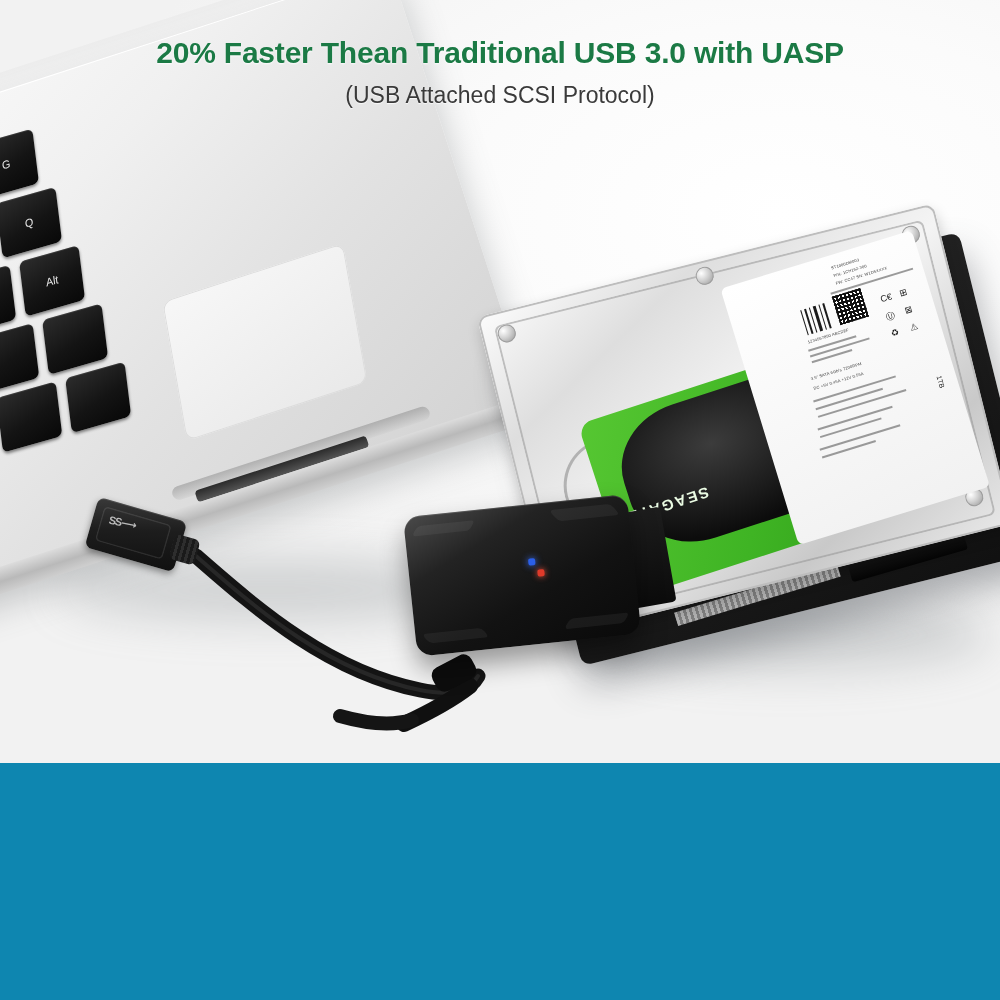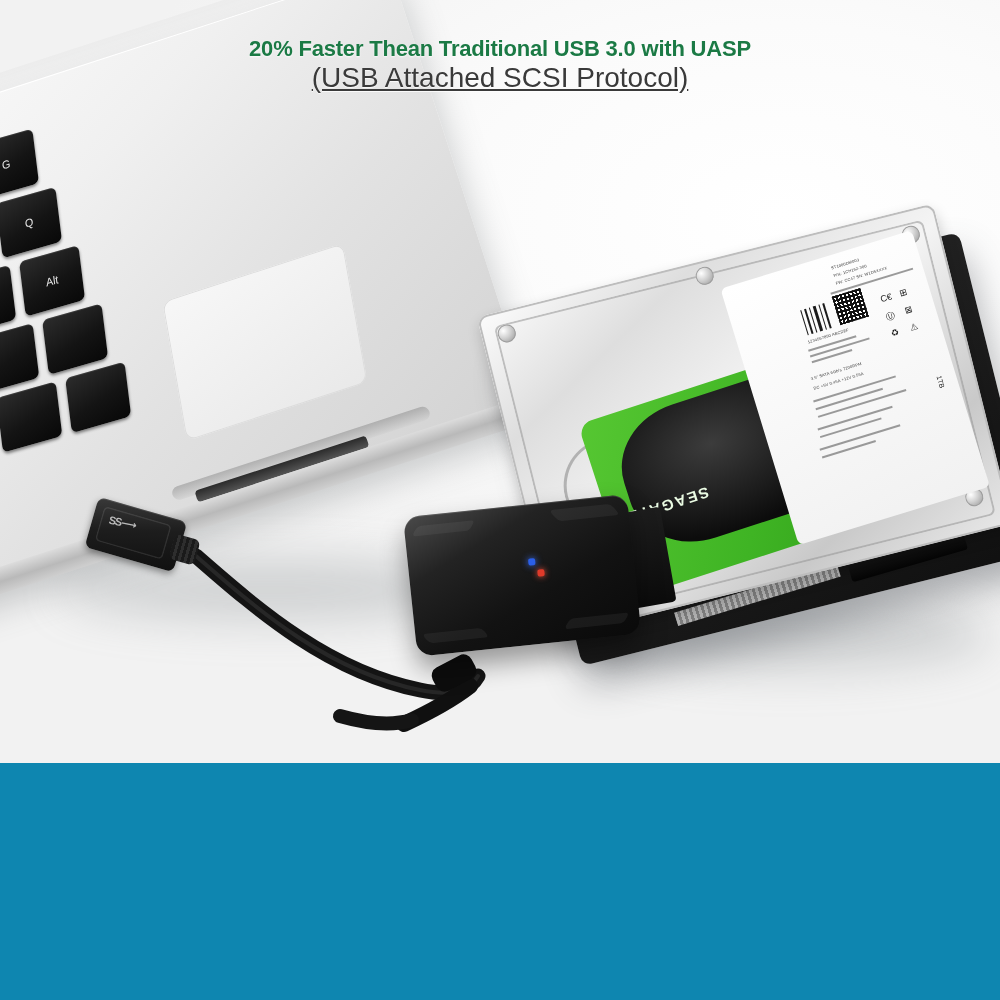--- a/index.html
+++ b/index.html
@@ -218,24 +218,24 @@
         <div class="ad-facet" style="left:10px;top:10px;width:58px;height:10px;transform:skewX(-35deg);"></div>
         <div class="ad-facet" style="left:150px;top:8px;width:62px;height:12px;transform:skewX(35deg);"></div>
         <div class="ad-facet" style="left:10px;top:118px;width:60px;height:10px;transform:skewX(35deg);"></div>
         <div class="ad-facet" style="left:152px;top:118px;width:60px;height:10px;transform:skewX(-35deg);"></div>
         <div class="led blue" style="left:120px;top:54px;"></div>
         <div class="led red" style="left:128px;top:66px;"></div>
       </div>
     </div>
 
     <div style="position:absolute;left:0;top:36px;width:1000px;text-align:center;">
-      <div style="color:#1b7a45;font-size:22px;font-weight:bold;letter-spacing:-.2px;
+      <div style="color:#1b7a45;font-size:30px;font-weight:bold;letter-spacing:-.2px;
                   text-shadow:0 1px 2px rgba(255,255,255,.85);">20% Faster Thean Traditional USB 3.0 with UASP</div>
-      <div style="color:#3a3a3a;font-size:28px;
-                  text-shadow:0 1px 1px rgba(255,255,255,.8);text-decoration:underline;">(USB Attached SCSI Protocol)</div>
+      <div style="margin-top:12px;color:#3a3a3a;font-size:23px;
+                  text-shadow:0 1px 1px rgba(255,255,255,.8);">(USB Attached SCSI Protocol)</div>
     </div>
   </div>
 
   <div id="chart">
 
     
     
     
 
     

